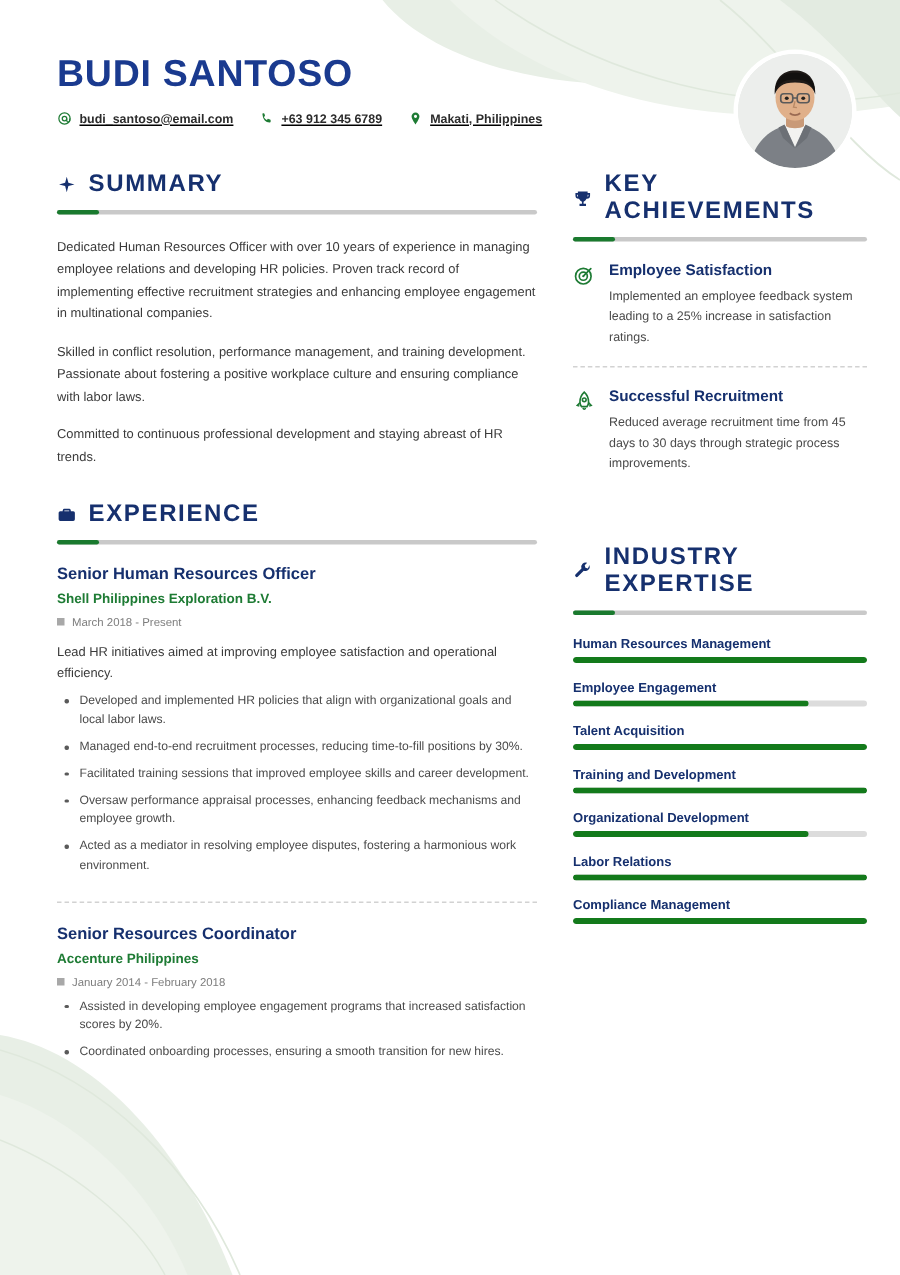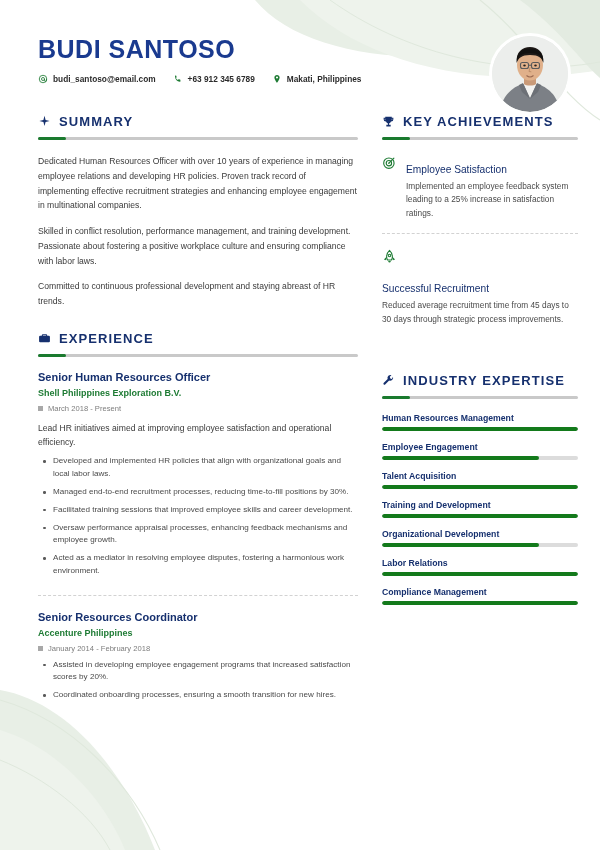--- a/index.html
+++ b/index.html
@@ -47,20 +47,21 @@
     font-weight: bold;
     color: #1e7b34;
     margin-top: 9px;
   }
   .contact-row {
     display: flex;
     align-items: flex-start;
     gap: 17px;
     margin-top: 10px;
     flex-wrap: wrap;
+    text-decoration: underline;
   }
   .contact-item {
     display: flex;
     align-items: center;
     gap: 5px;
     font-size: 8.3px;
     font-weight: bold;
     color: #2b2b2b;
   }
   .contact-item .ico {
@@ -103,21 +104,21 @@
   }
   .sec-head .sec-ico {
     display: inline-flex;
     align-items: center;
     justify-content: center;
     width: 13px;
     height: 13px;
     color: #16306e;
   }
   .sec-title {
-    font-size: 13px;
+    font-size: 16px;
     font-weight: bold;
     letter-spacing: 1.1px;
     color: #16306e;
   }
   .sec-rule {
     position: relative;
     height: 3px;
     background: #c9c9c9;
     margin-top: 8px;
     border-radius: 2px;
@@ -144,35 +145,33 @@
   
   .ach-list { margin-top: 14px; }
   .ach-item {
     display: flex;
     gap: 9px;
     padding-bottom: 13px;
   }
   .ach-item + .ach-item {
     border-top: 1px dashed #d2d2d2;
     padding-top: 14px;
-    flex-direction: column;
   }
   .ach-ico {
     flex: none;
     width: 15px;
     height: 15px;
     color: #1e7b34;
     margin-top: 1px;
   }
   .ach-title {
     font-size: 10.2px;
-    font-weight: normal;
+    font-weight: bold;
     color: #16306e;
     margin-bottom: 5px;
-    margin-top: 10px;
   }
   .ach-desc {
     font-size: 8.3px;
     line-height: 1.62;
     color: #4a4a4a;
   }
 
   
   .exp-list { margin-top: 14px; }
   .exp-item { padding-bottom: 12px; }

